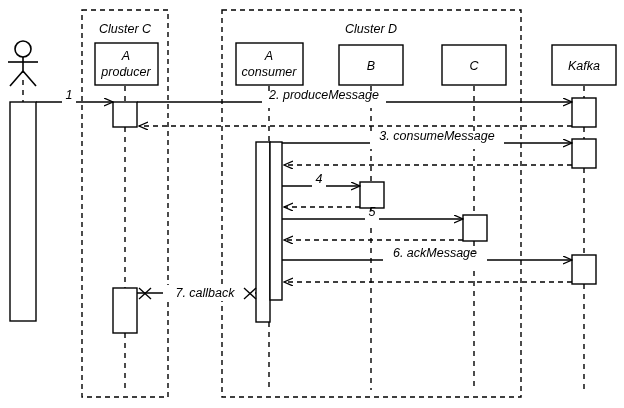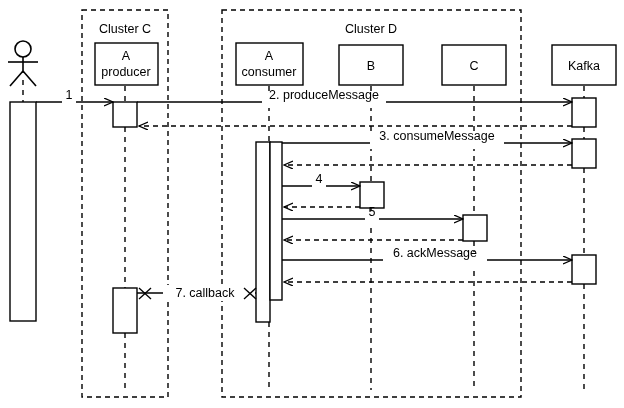--- a/index.html
+++ b/index.html
@@ -7,20 +7,21 @@
     padding: 0;
     background: #ffffff;
   }
   #canvas-wrap {
     position: relative;
     width: 624px;
     height: 408px;
     background: #86efac;
     font-family: "Liberation Sans", sans-serif;
     overflow: hidden;
+    font-style: italic;
   }
   svg#diagram {
     display: block;
     width: 624px;
     height: 408px;
   }
   .stroke-solid {
     stroke: #000000;
     stroke-width: 1.3;
     fill: none;

